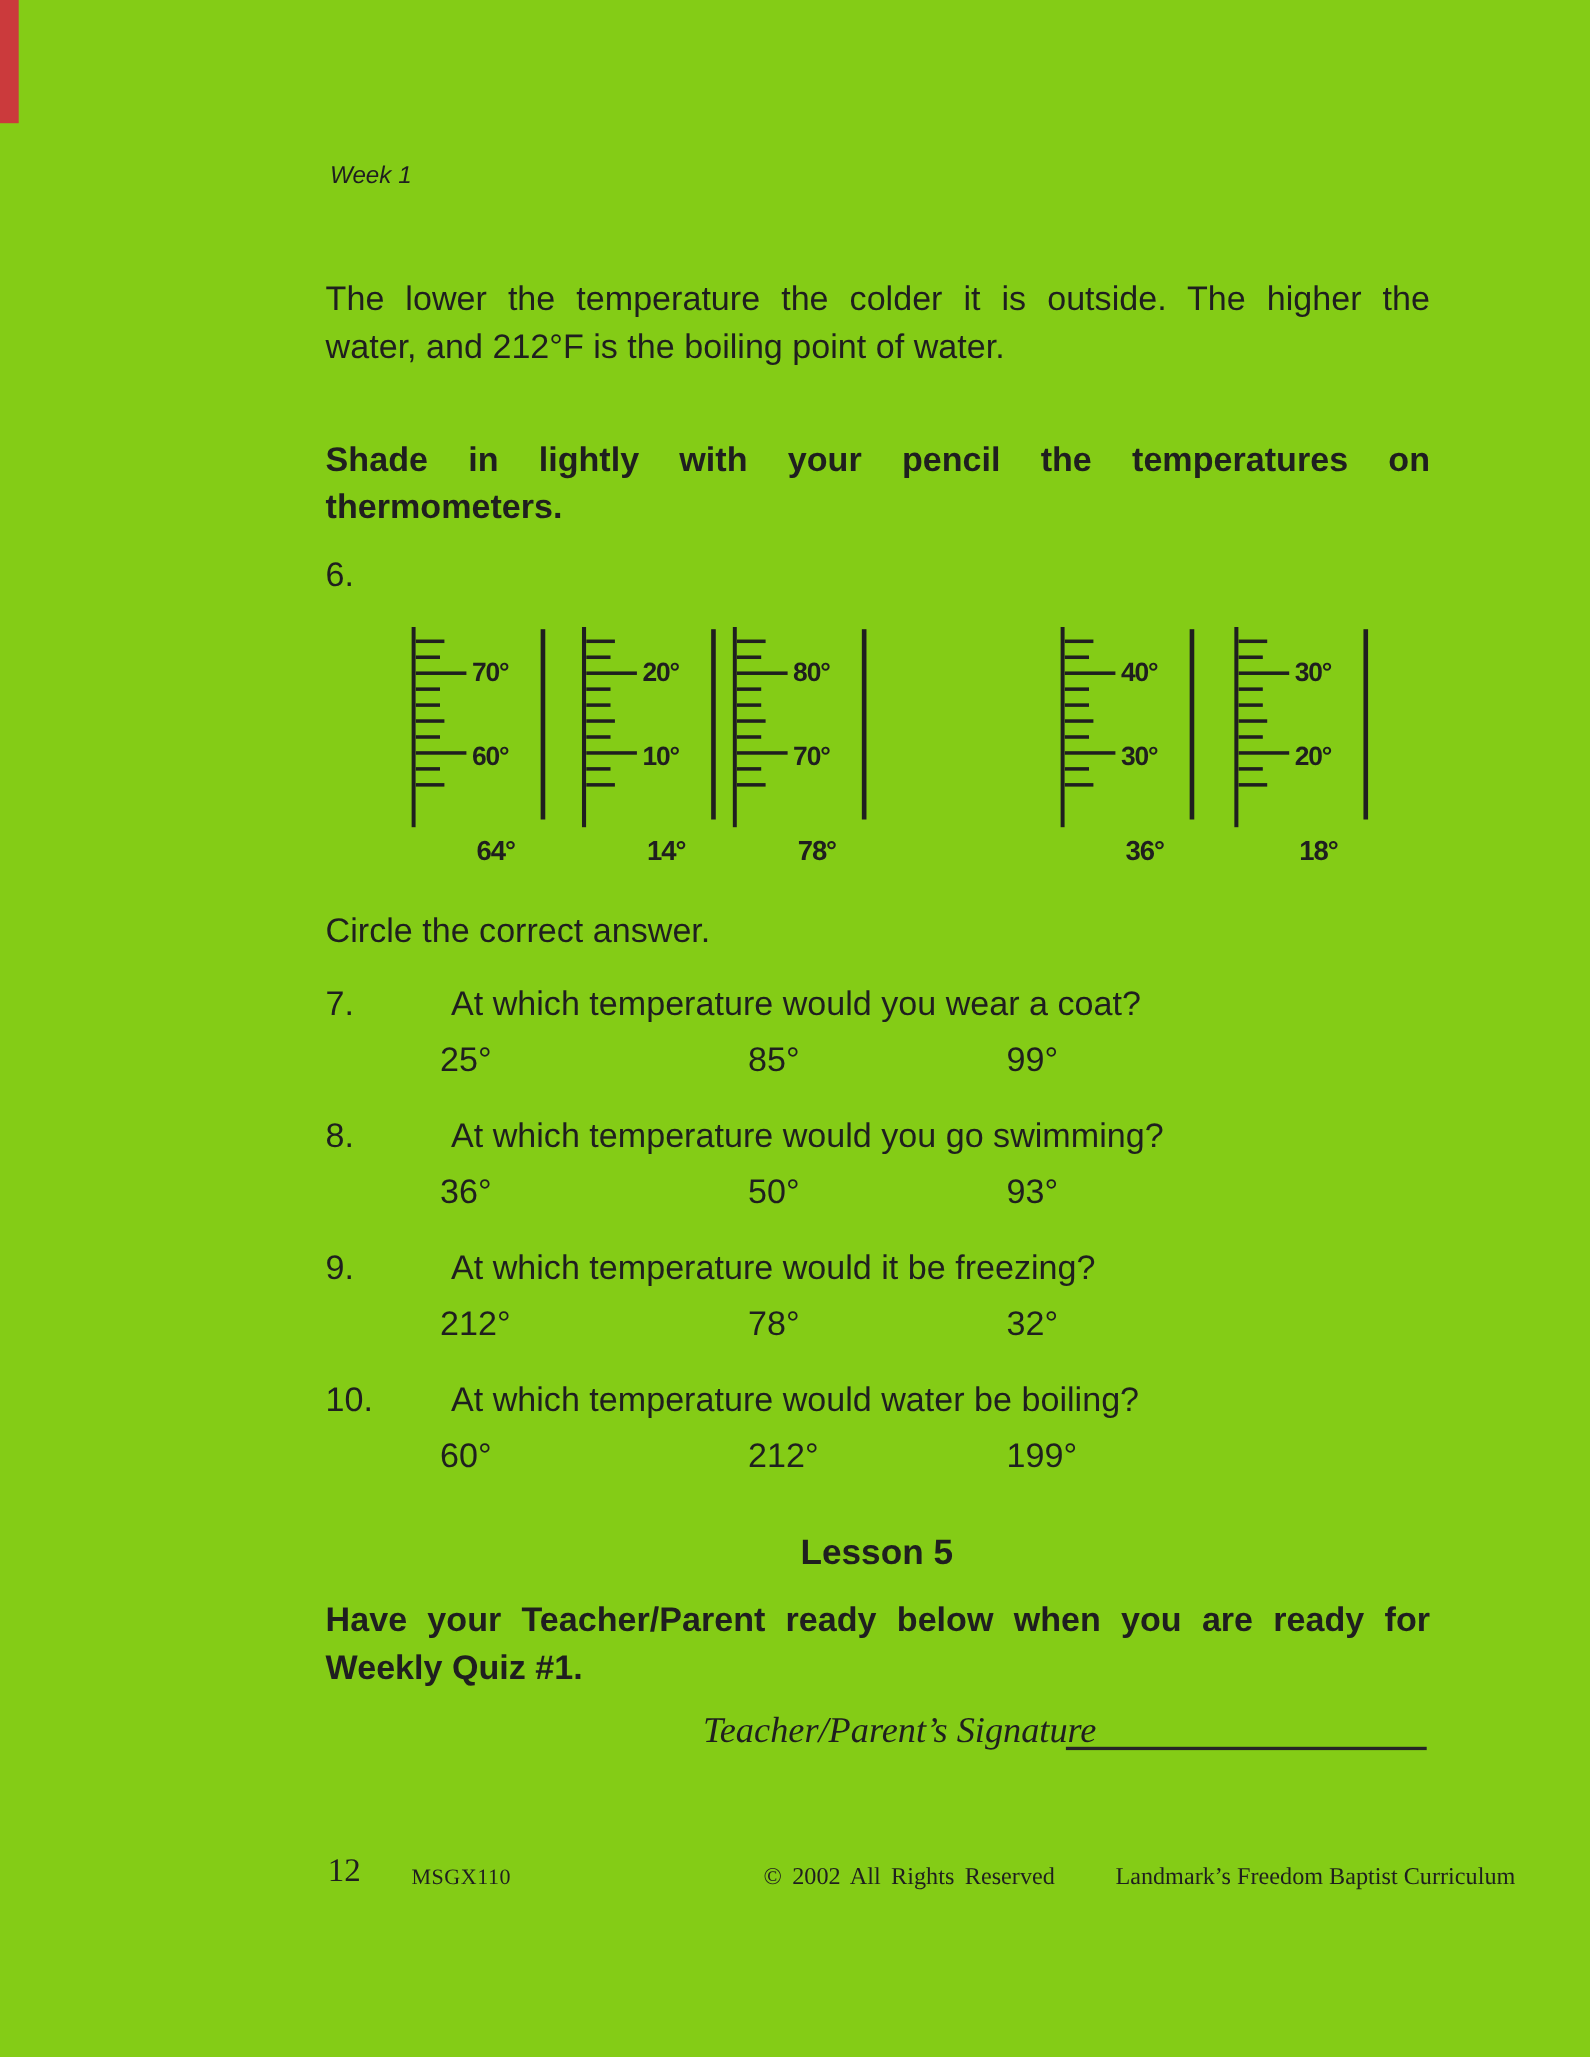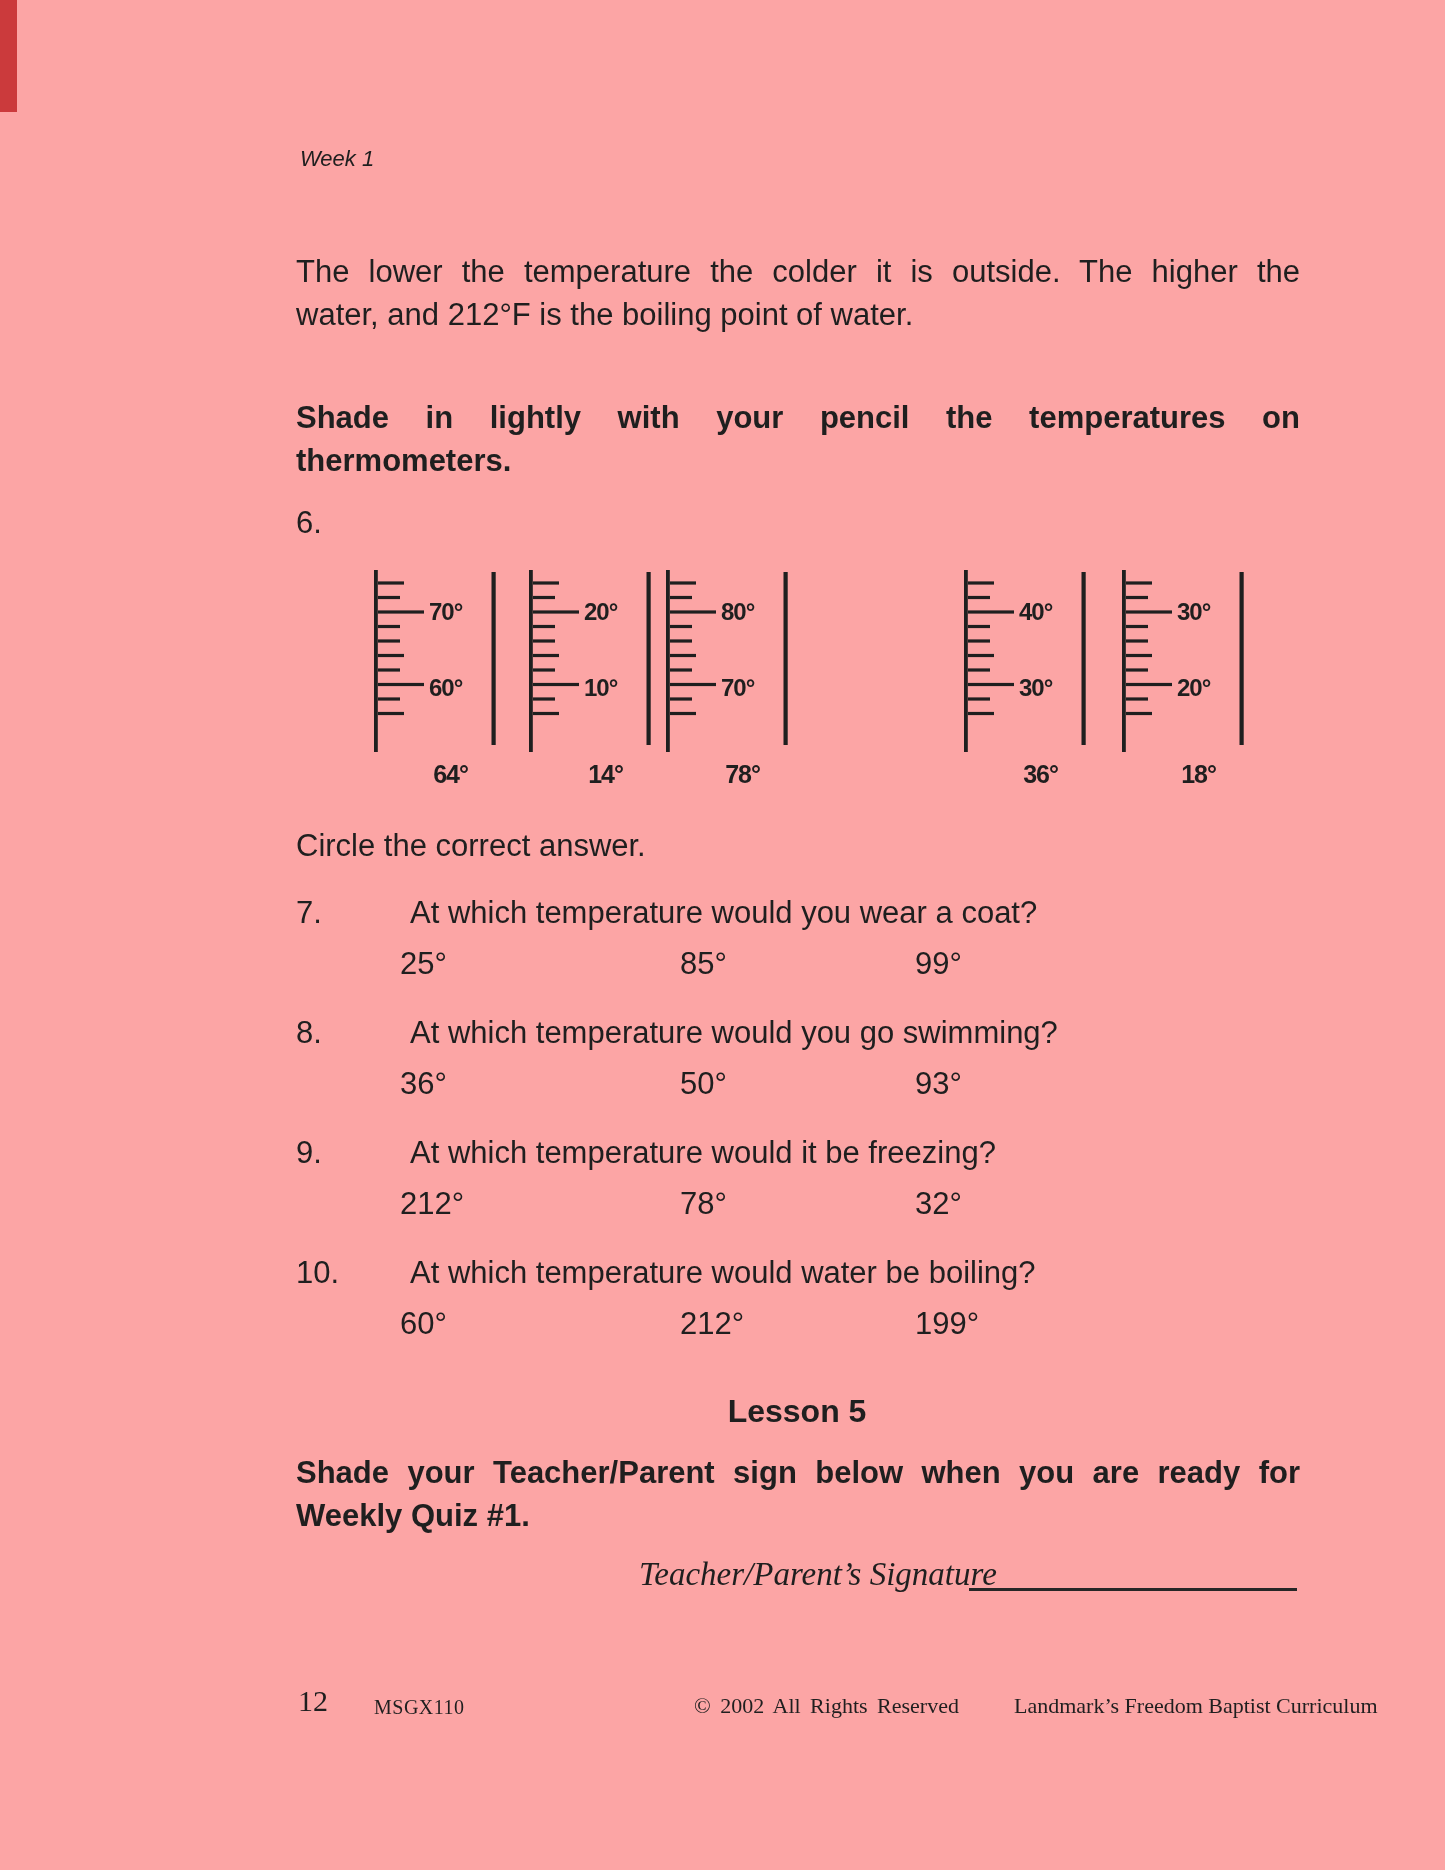--- a/index.html
+++ b/index.html
@@ -1,19 +1,19 @@
 <!DOCTYPE html>
 <html><head>
 <meta charset="utf-8">
 <style>
   html,body{margin:0;padding:0;background:#ffffff;}
   .page{
     position:relative;
     width:1445px;height:1870px;
-    background:#fca5a5;
+    background:#84cc16;
     overflow:hidden;
     font-family:"Liberation Sans",sans-serif;
     color:#1f1f1f;
   }
   .abs{position:absolute;}
   .line{height:43px;line-height:43px;white-space:nowrap;}
   .just{text-align:justify;text-align-last:justify;white-space:normal;}
 
   .red-mark{left:0;top:0;width:17px;height:112px;}
 
@@ -217,21 +217,21 @@
           <span class="choice c0">60°</span>
           <span class="choice c1">212°</span>
           <span class="choice c2">199°</span>
         </div>
       </div>
     </div>
 
   <div class="abs lesson">Lesson 5</div>
 
   <div class="abs sig-instr">
-    <div class="line just">Shade your Teacher/Parent sign below when you are ready for</div>
+    <div class="line just">Have your Teacher/Parent ready below when you are ready for</div>
     <div class="line">Weekly Quiz #1.</div>
   </div>
 
   <div class="abs sig-label">Teacher/Parent’s Signature</div>
   <div class="abs sig-line"></div>
 
   <div class="abs footer f-page">12</div>
   <div class="abs footer f-code">MSGX110</div>
   <div class="abs footer f-copy">© 2002 All Rights Reserved</div>
   <div class="abs footer f-pub">Landmark’s Freedom Baptist Curriculum</div>

